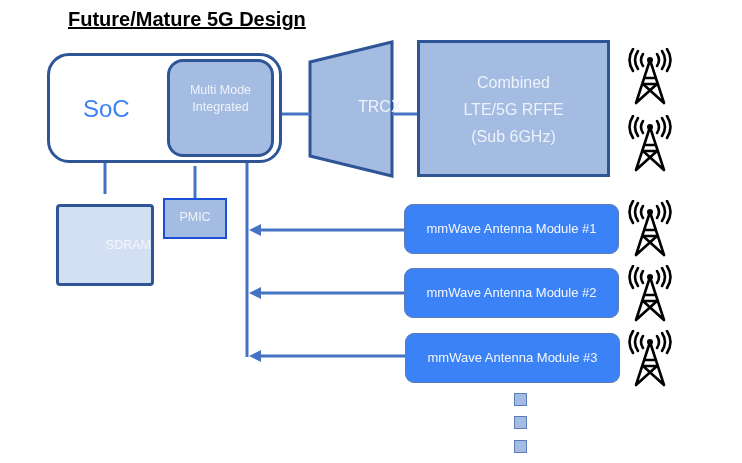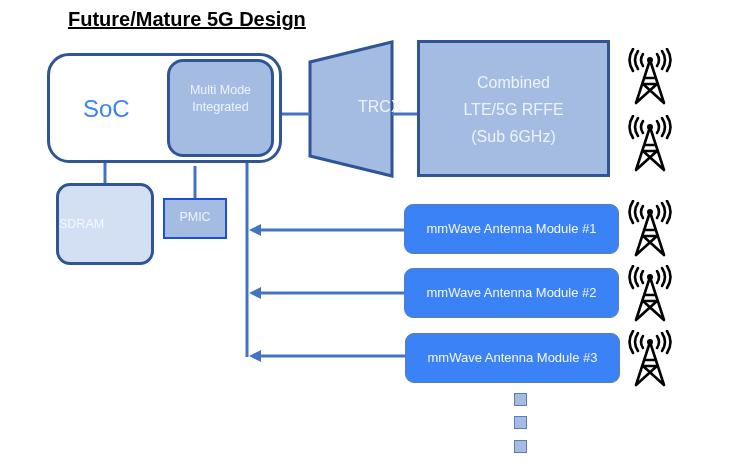--- a/index.html
+++ b/index.html
@@ -3,21 +3,21 @@
 <meta charset="utf-8">
 <style>
   html, body { margin: 0; padding: 0; background: #ffffff; }
   body { width: 742px; height: 463px; position: relative; overflow: hidden; font-family: "Liberation Sans", "DejaVu Sans", sans-serif; }
   .abs { position: absolute; box-sizing: border-box; }
   .title { left: 33px; top: 8px; font-size: 20px; font-weight: bold; color: #000; text-decoration: underline; letter-spacing: 0px; margin-left: 35px; }
   .soc { left: 47px; top: 53px; width: 235px; height: 110px; border: 3px solid #2f5597; border-radius: 22px; background: #fff; }
   .soc-label { left: 83px; top: 95px; font-size: 24px; color: #3b82f6; }
   .modem { left: 167px; top: 59px; width: 107px; height: 98px; border: 3px solid #2f5597; border-radius: 16px; background: #a4bbe2; color: #eef3fb; font-size: 12.5px; text-align: center; line-height: 17px; padding-top: 20px; }
   .rffe { left: 417px; top: 40px; width: 193px; height: 137px; border: 3px solid #2f5597; background: #a4bbe2; color: #eef3fb; font-size: 16px; text-align: center; line-height: 27px; padding-top: 26px; }
-  .sdram { left: 56px; top: 183px; width: 98px; height: 82px; border: 3px solid #2f5597; border-radius: 14px; background: #d3dff2; color: #f4f7fc; font-size: 12.5px; text-align: left; line-height: 76px; }
+  .sdram { left: 56px; top: 204px; width: 98px; height: 82px; border: 3px solid #2f5597; border-radius: 4px; background: #d3dff2; color: #f4f7fc; font-size: 12.5px; text-align: right; line-height: 76px; }
   .pmic { left: 163px; top: 198px; width: 64px; height: 41px; border: 2px solid #1d4ed8; background: #a4bbe2; color: #eef3fb; font-size: 12.5px; text-align: center; line-height: 35px; }
   .mm { width: 215px; height: 50px; border: 1.5px solid #5b7cb8; border-radius: 9px; background: #3b82f6; color: #f4f7fc; font-size: 13px; text-align: center; line-height: 47px; white-space: nowrap; }
   .dot { left: 514px; width: 13px; height: 13px; border: 1.5px solid #5b7cb8; background: #a4bbe2; }
   .trcx-label { left: 322px; top: 98px; font-size: 16px; color: #eef3fb; margin-left: 36px; }
   svg.overlay { position: absolute; left: 0; top: 0; }
   .tower { width: 44px; height: 58px; }
 </style>
 </head>
 <body>
 

